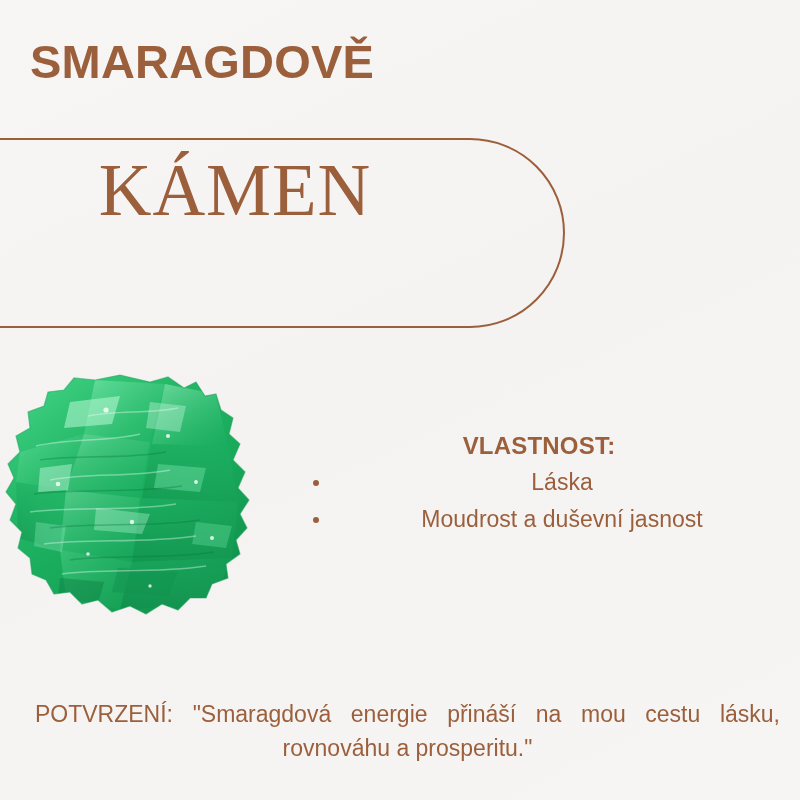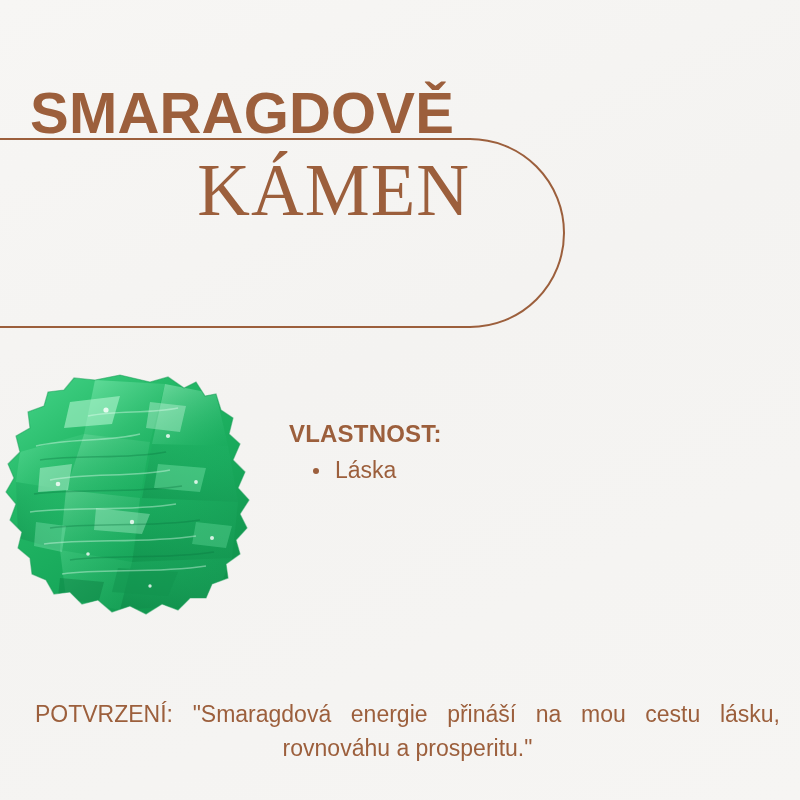--- a/index.html
+++ b/index.html
@@ -24,47 +24,46 @@
     overflow: hidden;
   }
 
   
   .heading {
     position: absolute;
     left: 30px;
     top: 38px;
     font-family: "Liberation Sans", sans-serif;
     font-weight: bold;
-    font-size: 58px;
+    font-size: 47px;
     letter-spacing: 0.2px;
     color: #9c5f3c;
     line-height: 1;
     white-space: nowrap;
-    margin-top: 46px;
   }
 
   
   .pill-frame {
     position: absolute;
     left: -220px;
     top: 138px;
     width: 785px;
     height: 190px;
     border: 2px solid #9c5f3c;
     border-radius: 96px;
     box-sizing: border-box;
     background: transparent;
   }
 
   .pill-title {
     position: absolute;
     left: 0px;
     top: 150px;
     width: 470px;
-    text-align: right;
+    text-align: center;
     font-family: "Liberation Serif", serif;
     color: #9c5f3c;
     line-height: 1.12;
     pointer-events: none;
   }
   .pill-title .line {
     display: block;
     font-size: 73px;
     letter-spacing: 1px;
   }
@@ -90,26 +89,28 @@
     top: 420px;
     width: 500px;
   }
   .props-title {
     font-family: "Liberation Sans", sans-serif;
     font-weight: bold;
     font-size: 24px;
     color: #9c5f3c;
     letter-spacing: 0.2px;
     line-height: 1.15;
-    margin: 0 0 4px 0;
+    margin: 12px 0 4px 0;
+    text-align: center;
   }
   ul.props-list {
     margin: 0;
     padding: 0 0 0 46px;
     list-style: none;
+    text-align: center;
   }
   ul.props-list li {
     position: relative;
     font-family: "Liberation Sans", sans-serif;
     font-size: 23px;
     color: #9c5f3c;
     line-height: 37px;
     white-space: nowrap;
   }
   ul.props-list li::before {
@@ -246,20 +247,21 @@
                L82,232 L70,220 L54,222 L46,208 L32,202 L30,186 L18,176 L22,160
                L10,148 L16,132 L6,120 L14,106 L8,92 L20,80 L16,64 L30,56 L28,40
                L44,34 L48,20 L64,18 L74,6 Z" fill="none" stroke="#1a9e57" stroke-width="1.2" opacity="0.5"></path>
     </svg>
   </div>
 
   <div class="props">
     <div class="props-title">VLASTNOST:</div>
     <ul class="props-list">
       <li>Láska</li>
+      <li>Moudrost a duševní jasnost</li>
     </ul>
   </div>
 
   <div class="affirmation">
     <span class="label">POTVRZENÍ:</span><span>&nbsp;</span><span class="quote">"Smaragdová energie přináší na mou cestu lásku, rovnováhu a prosperitu."</span>
   </div>
 
 </div>
 
 </body></html>

